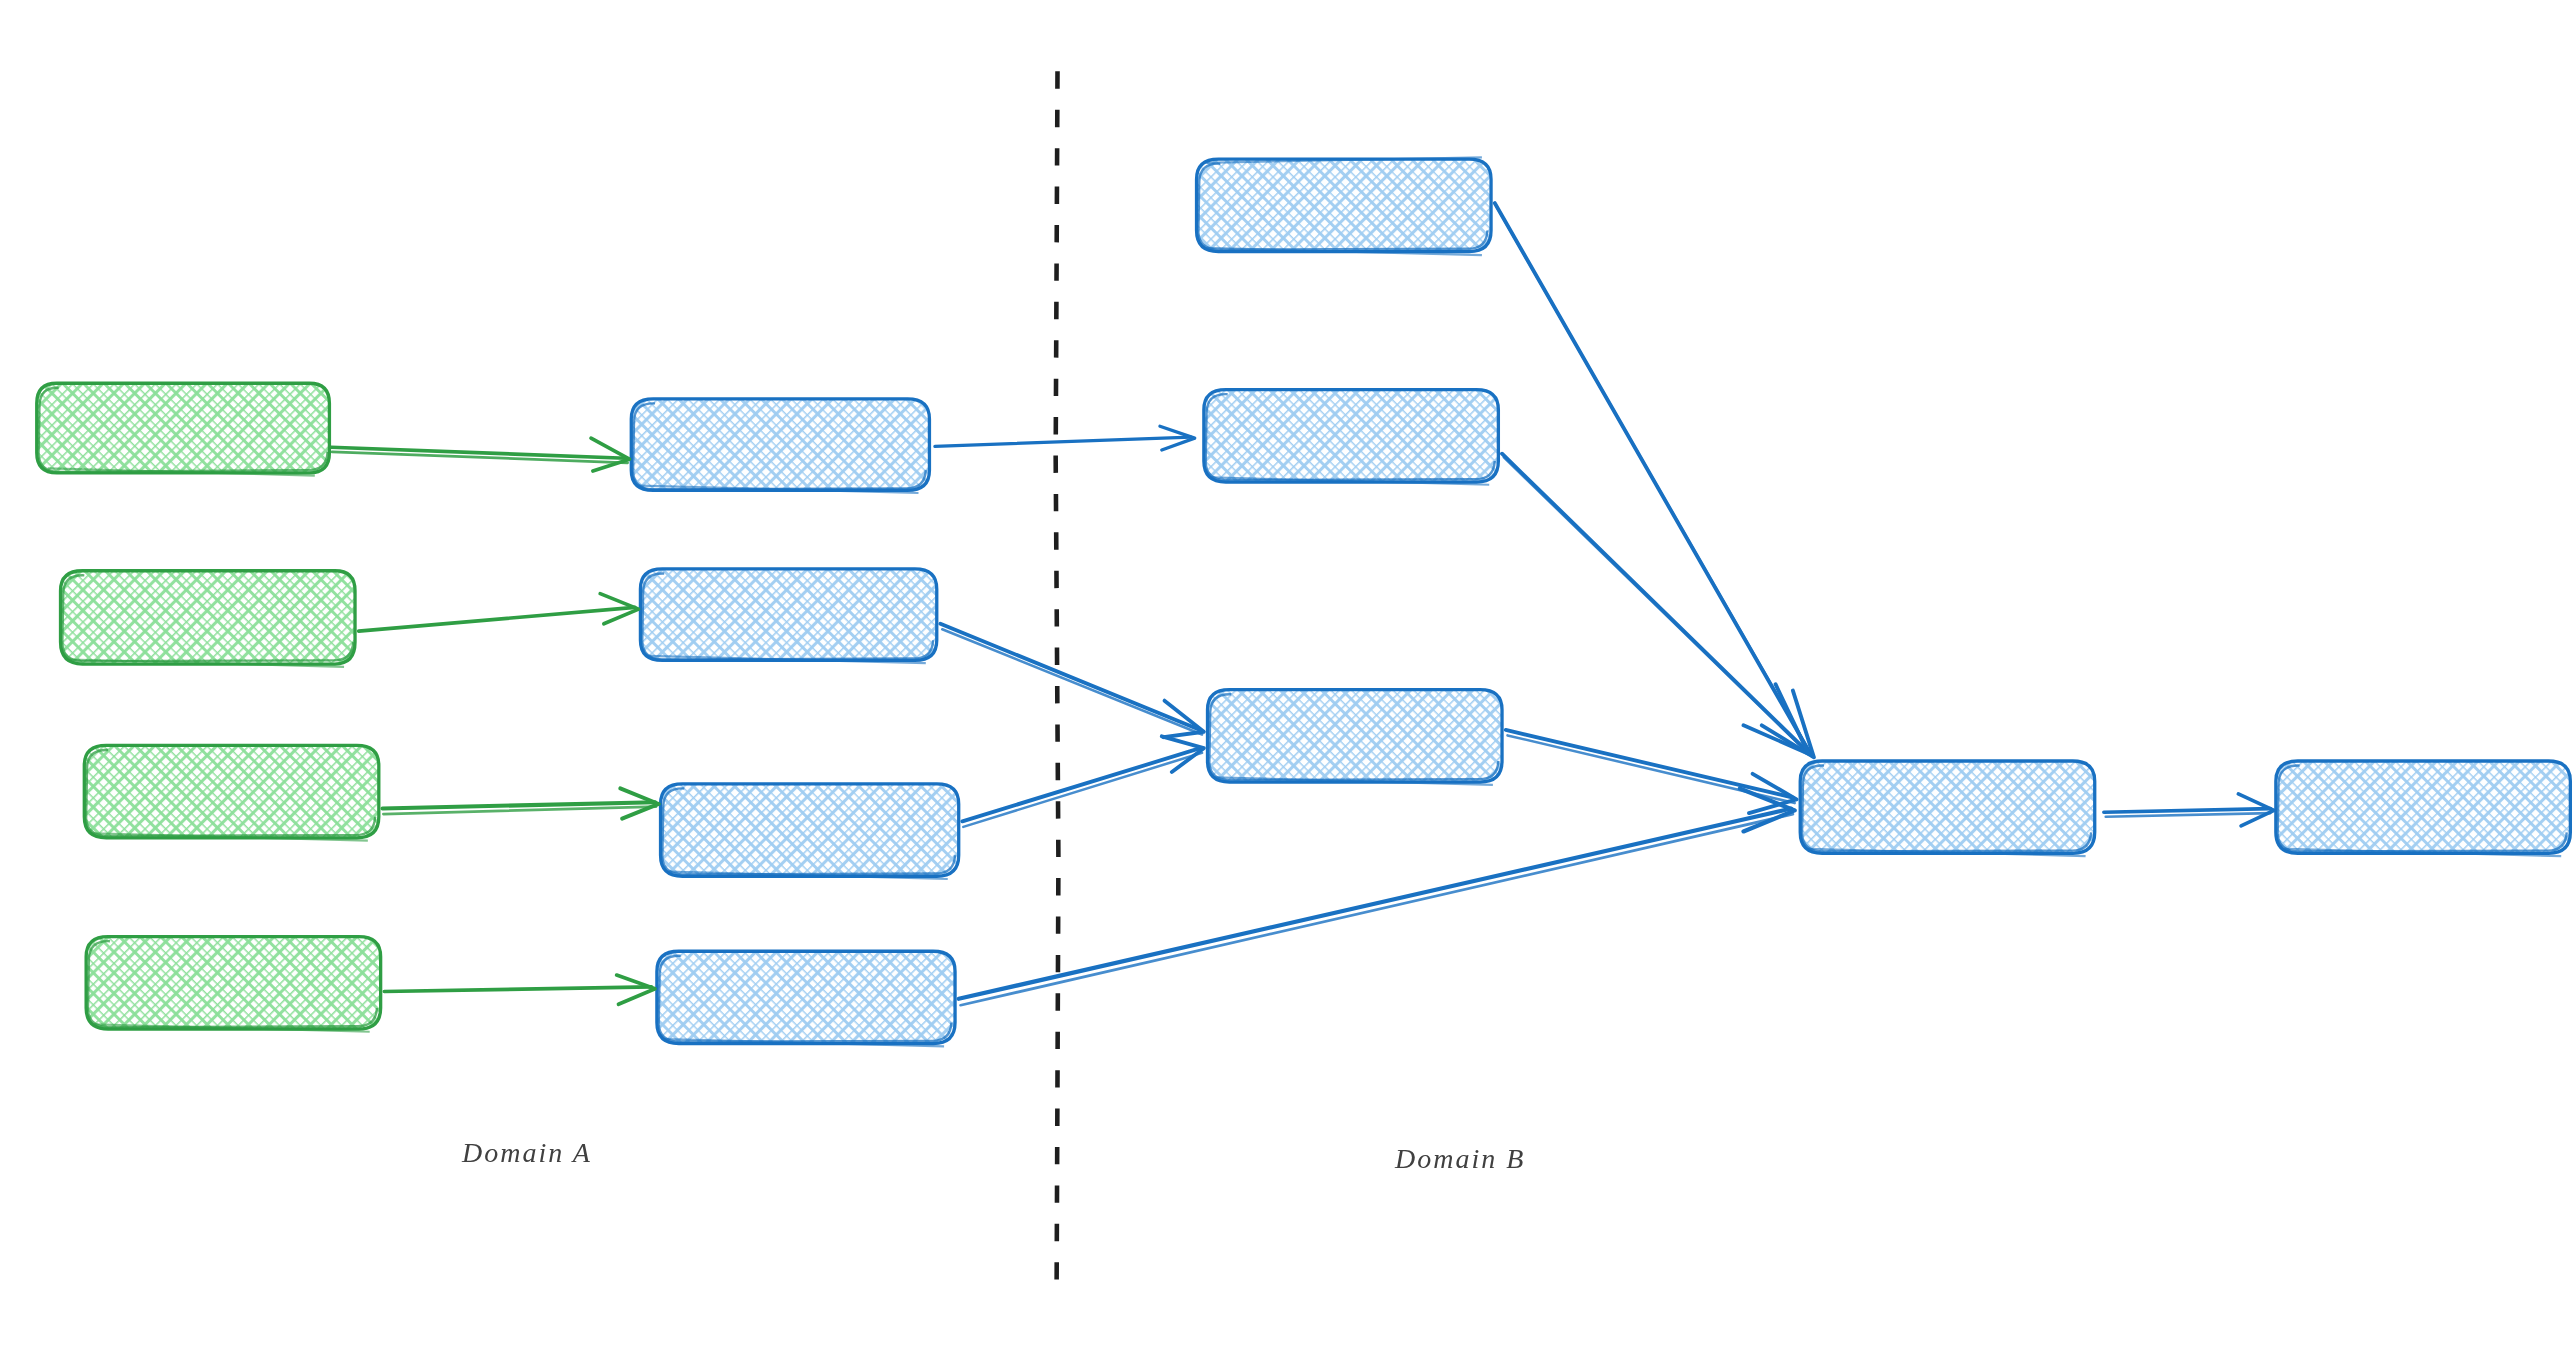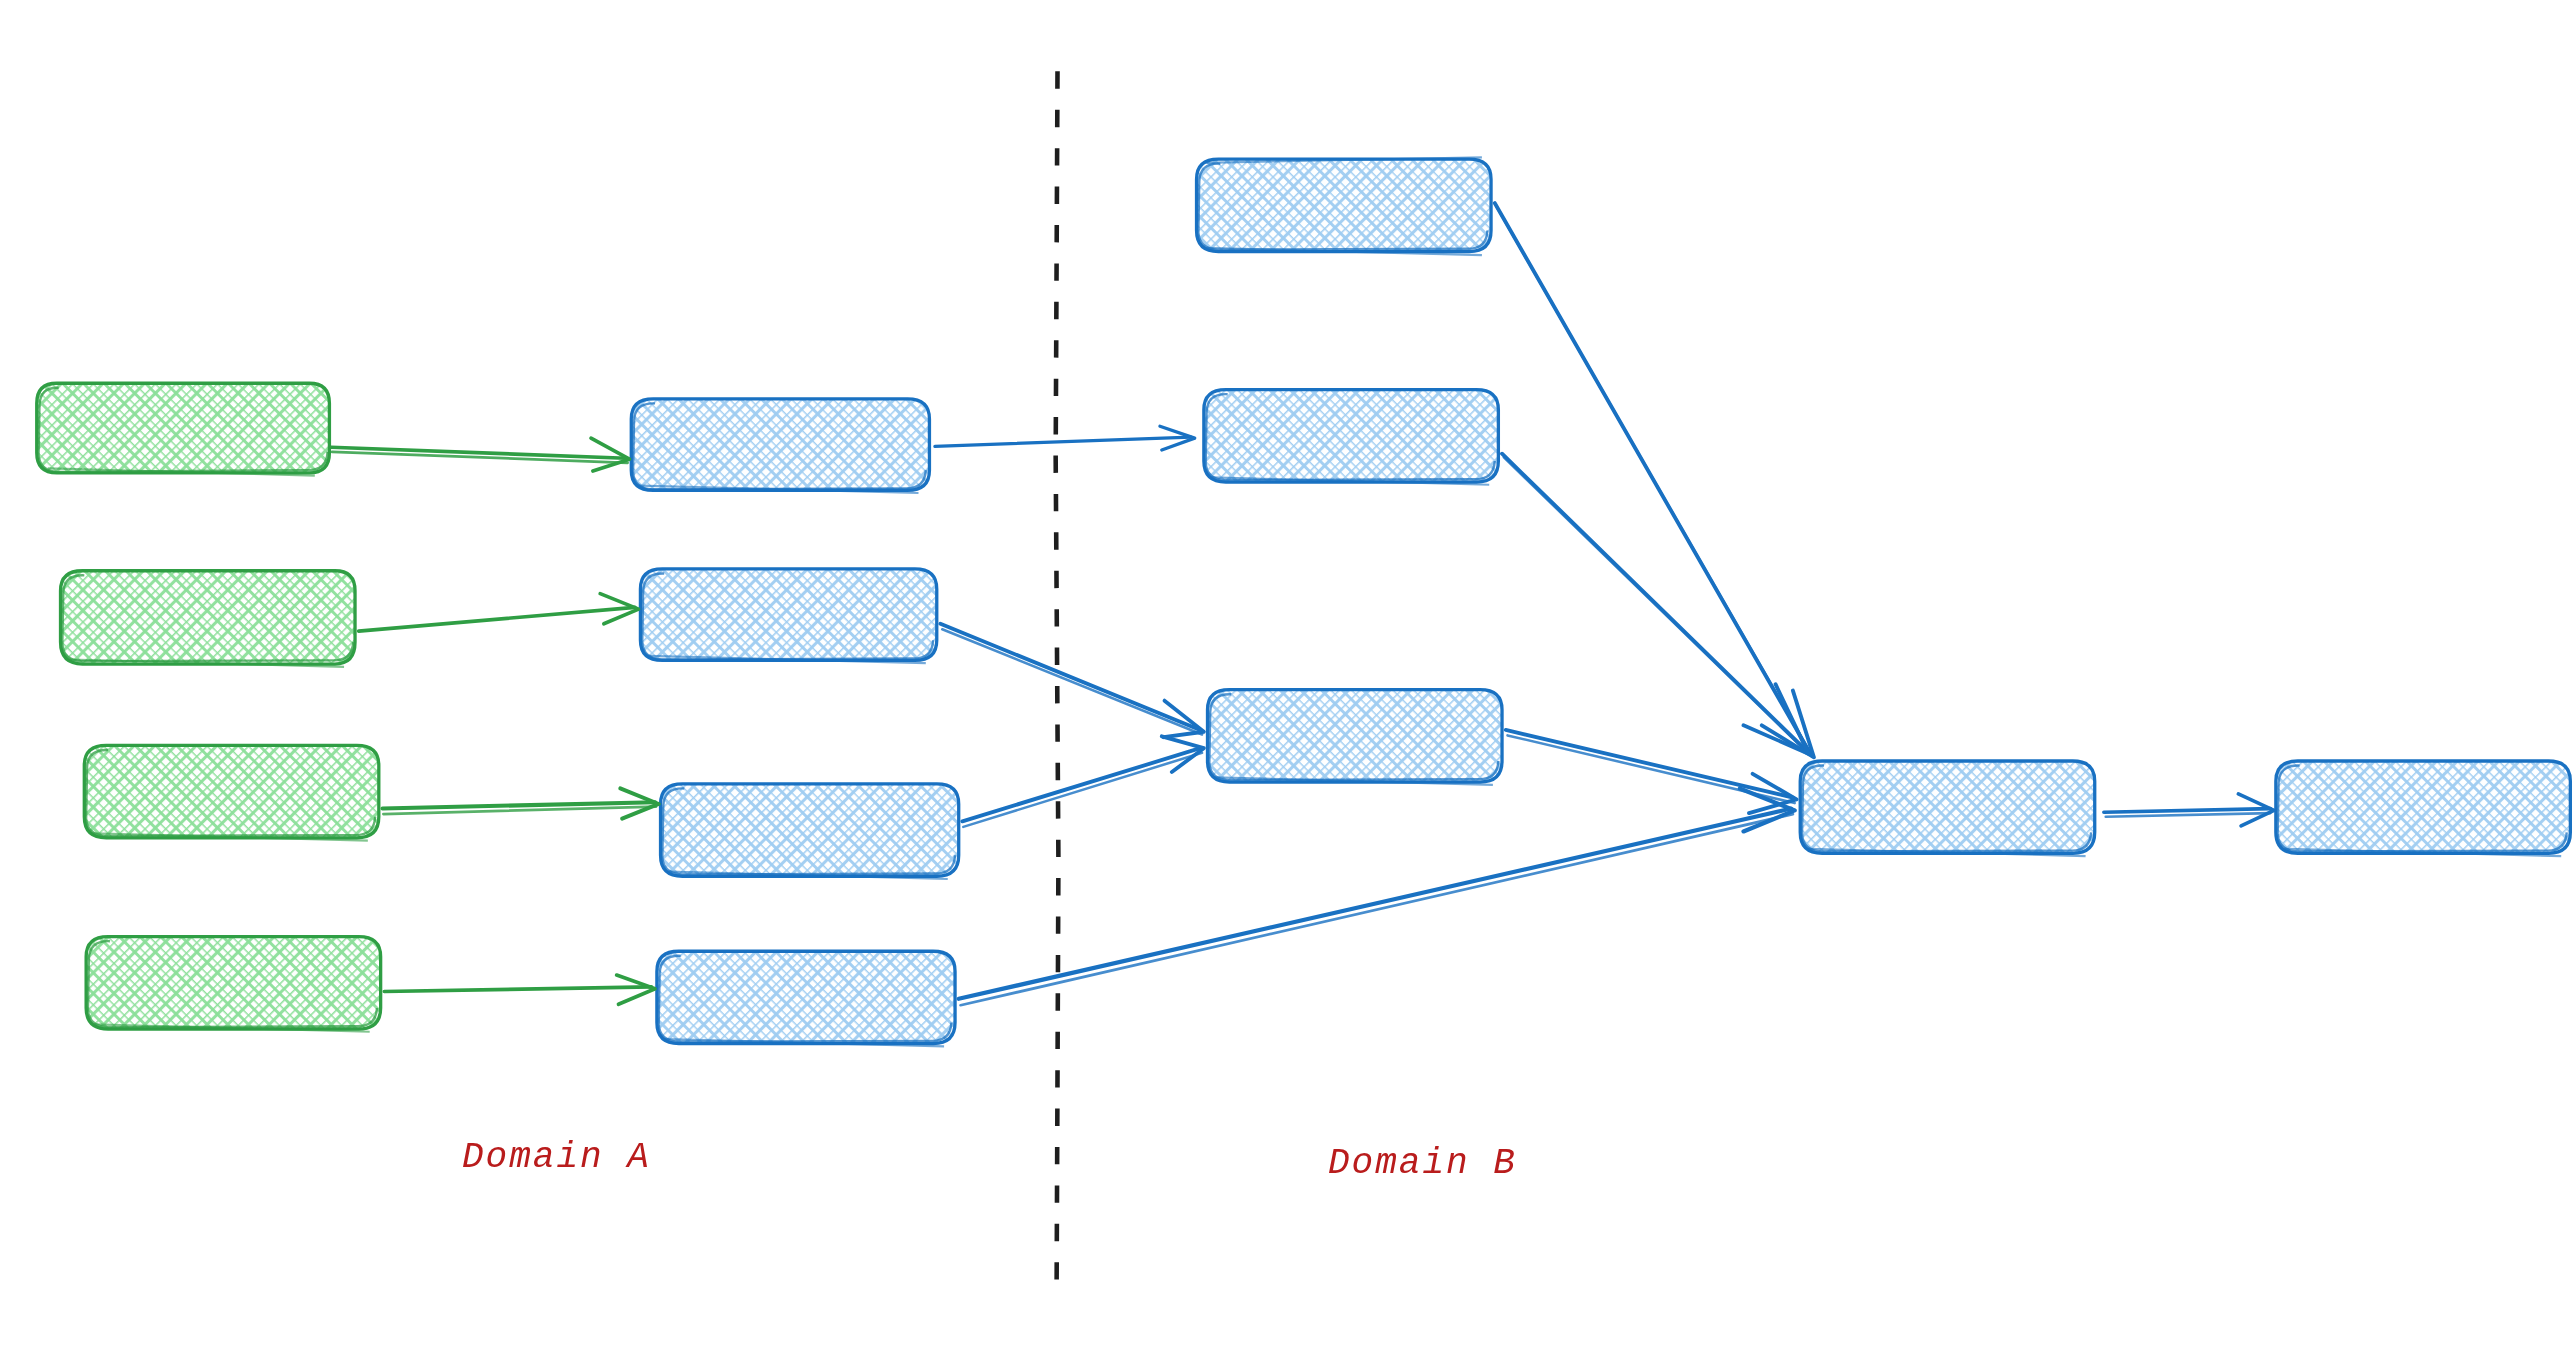--- a/index.html
+++ b/index.html
@@ -1,23 +1,23 @@
 <!DOCTYPE html>
 <html style="font-size:14.6px"><head>
 <meta charset="utf-8">
 <style>
   html,body{margin:0;padding:0;background:#ffffff;}
   body{width:2576px;height:1372px;overflow:hidden;font-family:"DejaVu Sans",sans-serif;}
   #canvas{position:relative;width:2576px;height:1372px;background:#ffffff;}
   #scene{position:absolute;inset:0;width:2576px;height:1372px;}
   .dlabel{
     position:absolute;
-    font-family:Liberation Mono, monospace;
-    font-size:36px;
-    color:#b91c1c;
+    font-family:Liberation Serif, serif;
+    font-size:28px;
+    color:#404040;
     letter-spacing:2px;
     white-space:nowrap;
     font-style:italic;
     font-weight:400;
   }
 </style>
 </head>
 <body>
 
 <div id="canvas">
@@ -183,16 +183,16 @@
     </g>
 
     <g>
       <path d="M2300 888 L2482 884" fill="none" stroke="#1971c2" stroke-width="4" stroke-linecap="round"></path>
       <path d="M2302 893 L2482 889" fill="none" stroke="#1971c2" stroke-width="2.8" stroke-linecap="round" opacity="0.8"></path>
       <path d="M2447 868 L2486 886 L2450 903" fill="none" stroke="#1971c2" stroke-width="4" stroke-linecap="round" stroke-linejoin="round"></path>
     </g>
   </svg>
 
   <div class="dlabel" style="left:462px;top:1137px;">Domain A</div>
-  <div class="dlabel" style="left:1328px;top:1143px;">Domain B</div>
+  <div class="dlabel" style="left:1395px;top:1143px;">Domain B</div>
 
 </div>
 
 
 </body></html>

